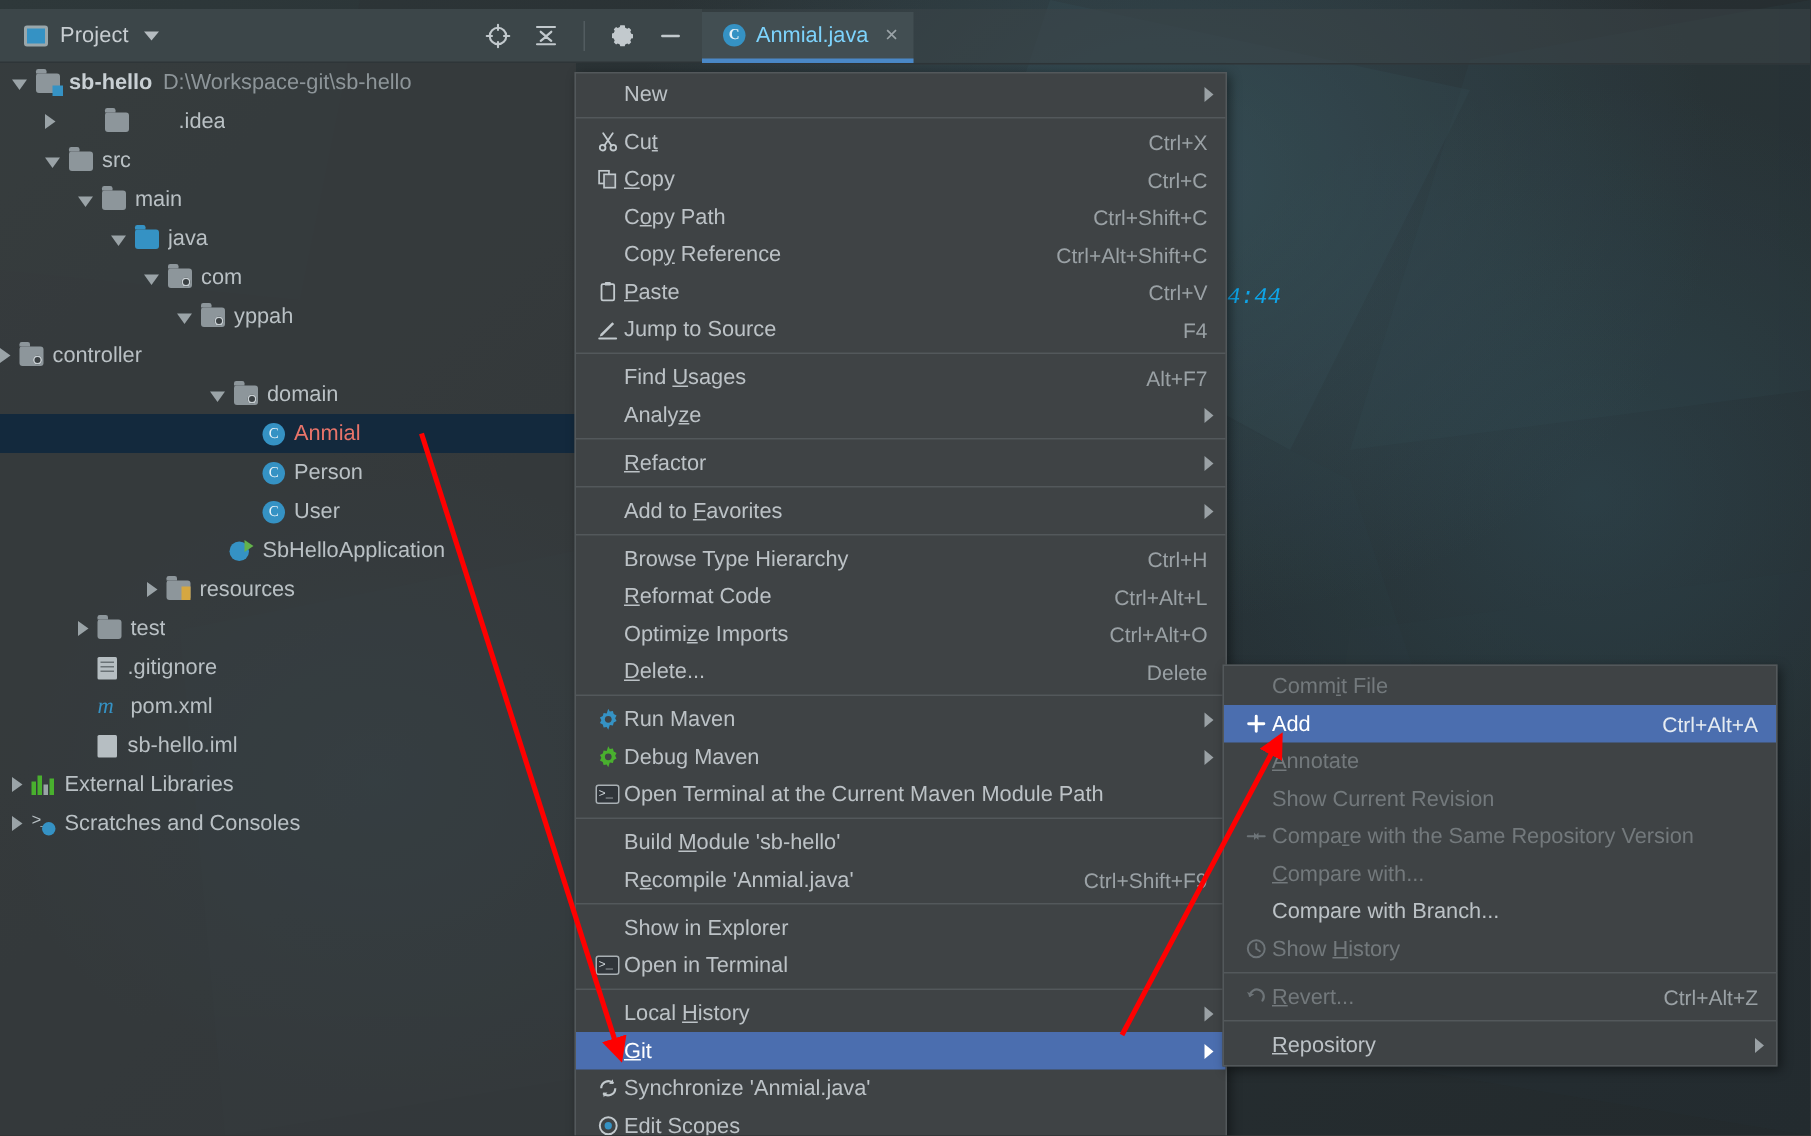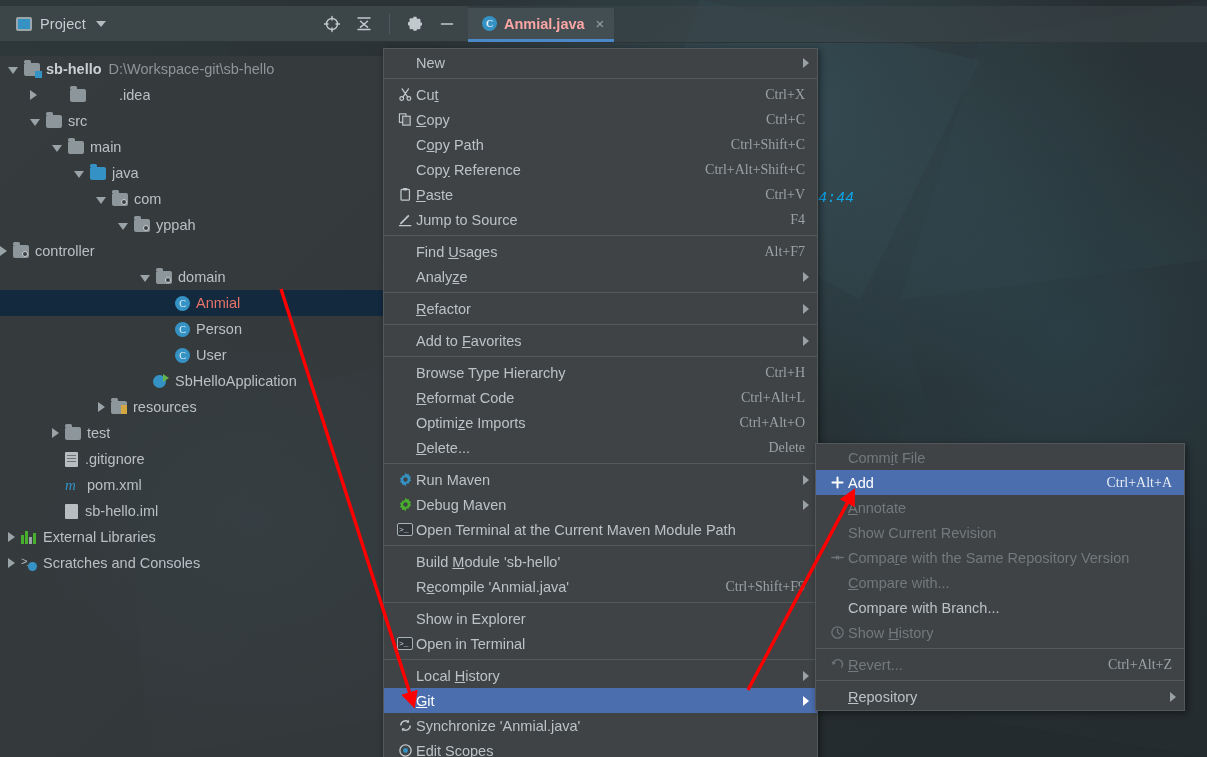--- a/index.html
+++ b/index.html
@@ -80,28 +80,28 @@
     border-bottom: 3px solid #4a88c7;
     box-sizing: border-box;
   }
   .tab-cls-icon {
     width: 15px; height: 15px; border-radius: 50%;
     background: #3592c4; color: #e8f2f8;
     font-size: 10px; font-weight: bold;
     display: flex; align-items: center; justify-content: center;
     font-family: "Liberation Serif", serif;
   }
-  .tab-label { color: #fca5a5; font-size: 14.5px; font-weight: bold; }
+  .tab-label { color: #7dd3fc; font-size: 14.5px; }
   .tab-x {
     color: #9aa3a7; font-size: 15px; margin-left: 4px; line-height: 1;
   }
 
   
   .tree {
-    position: absolute; left: 0; top: 56px; width: 384px; bottom: 0;
+    position: absolute; left: 0; top: 42px; width: 384px; bottom: 0;
     background: rgba(59,63,65,.62);
     overflow: hidden;
   }
   .row {
     height: 26px; display: flex; align-items: center;
     font-size: 14.5px; color: #b9c0c4;
     white-space: nowrap; padding-right: 6px;
     box-sizing: border-box;
   }
   .row.sel { background: #13293d; }
@@ -223,21 +223,21 @@
   }
   .mi.hl { background: #4b6eaf; color: #ffffff; }
   .mi.disabled { color: #73797c; }
   .mi .mi-ico {
     width: 22px; flex: 0 0 auto; display: flex; align-items: center;
     justify-content: center; height: 100%;
   }
   .mi .mi-txt { flex: 1; padding-left: 0px; }
   .mi .mi-txt u { text-decoration: underline; }
   .mi .mi-key {
-    color: #9aa1a5; font-size: 14px; margin-left: 18px; padding-right: 4px; font-family: Liberation Serif, serif;
+    color: #9aa1a5; font-size: 14px; margin-left: 18px; padding-right: 4px;
   }
   .mi.hl .mi-key { color: #e6ecf2; }
   .mi .submark {
     width: 0; height: 0; margin-left: 12px;
     border-top: 5px solid transparent;
     border-bottom: 5px solid transparent;
     border-left: 6px solid #9aa1a5;
   }
   .mi.hl .submark { border-left-color: #ffffff; }
   .sep { height: 1px; background: #53585b; margin: 3px 0; }

